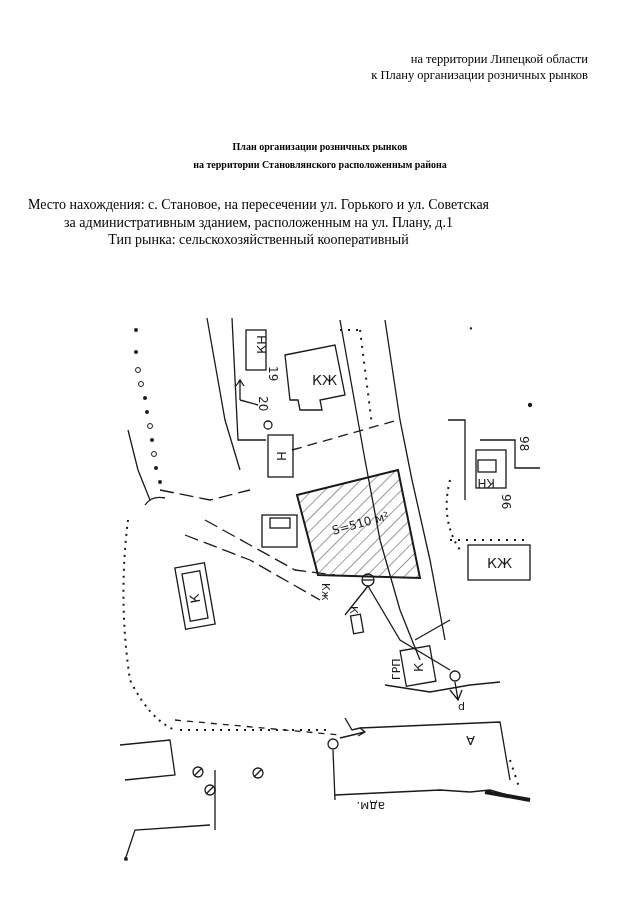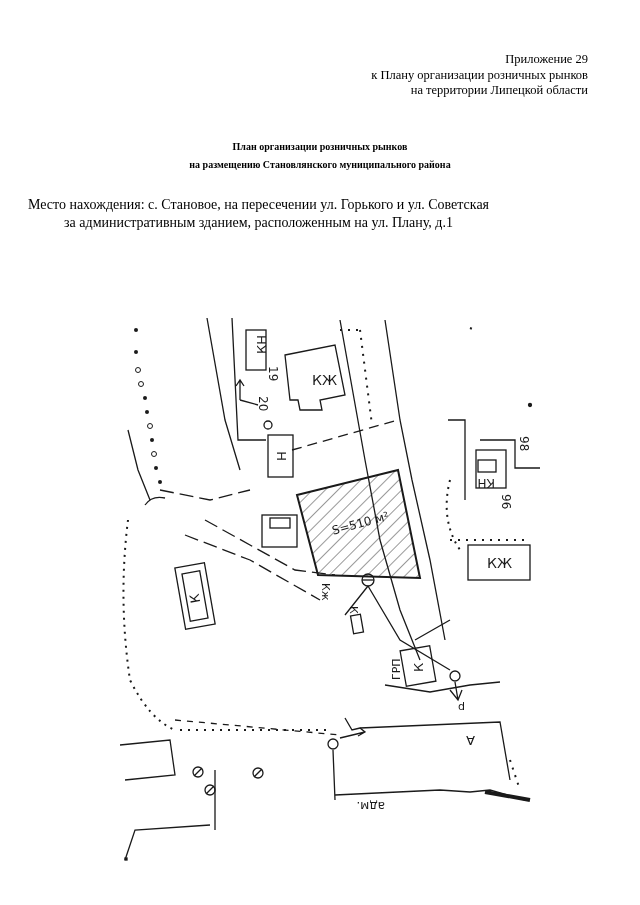--- a/index.html
+++ b/index.html
@@ -12,33 +12,33 @@
   .location { position: absolute; left: 0; width: 517px; top: 196px; text-align: center;
               font-size: 14px; line-height: 17.5px; }
   .map { position: absolute; left: 0; top: 300px; width: 640px; height: 605px; }
   .map svg { display: block; }
   .lbl { font-family: "DejaVu Sans", sans-serif; }
 </style>
 </head>
 <body>
 
 <div class="appendix">
-  <div>Приложение 29</div>
+  <div>на территории Липецкой области</div>
   <div>к Плану организации розничных рынков</div>
-  <div>на территории Липецкой области</div>
 </div>
 
 <div class="title">
   <div>План организации розничных рынков</div>
-  <div>на размещению Становлянского муниципального района</div>
+  <div>на территории Становлянского расположенным района</div>
 </div>
 
 <div class="location">
   <div>Место нахождения: с. Становое, на пересечении ул. Горького и ул. Советская</div>
   <div>за административным зданием, расположенным на ул. Плану, д.1</div>
+  <div>Тип рынка: сельскохозяйственный кооперативный</div>
 </div>
 
 <div class="map">
   <svg width="640" height="605" viewBox="0 300 640 605" xmlns="http://www.w3.org/2000/svg" fill="none" stroke="#1a1a1a" stroke-width="1.3">
     <defs>
       <pattern id="hatch" patternUnits="userSpaceOnUse" width="9" height="9" patternTransform="rotate(45)">
         <line x1="0" y1="0" x2="0" y2="9" stroke="#333" stroke-width="1"></line>
       </pattern>
     </defs>
 

